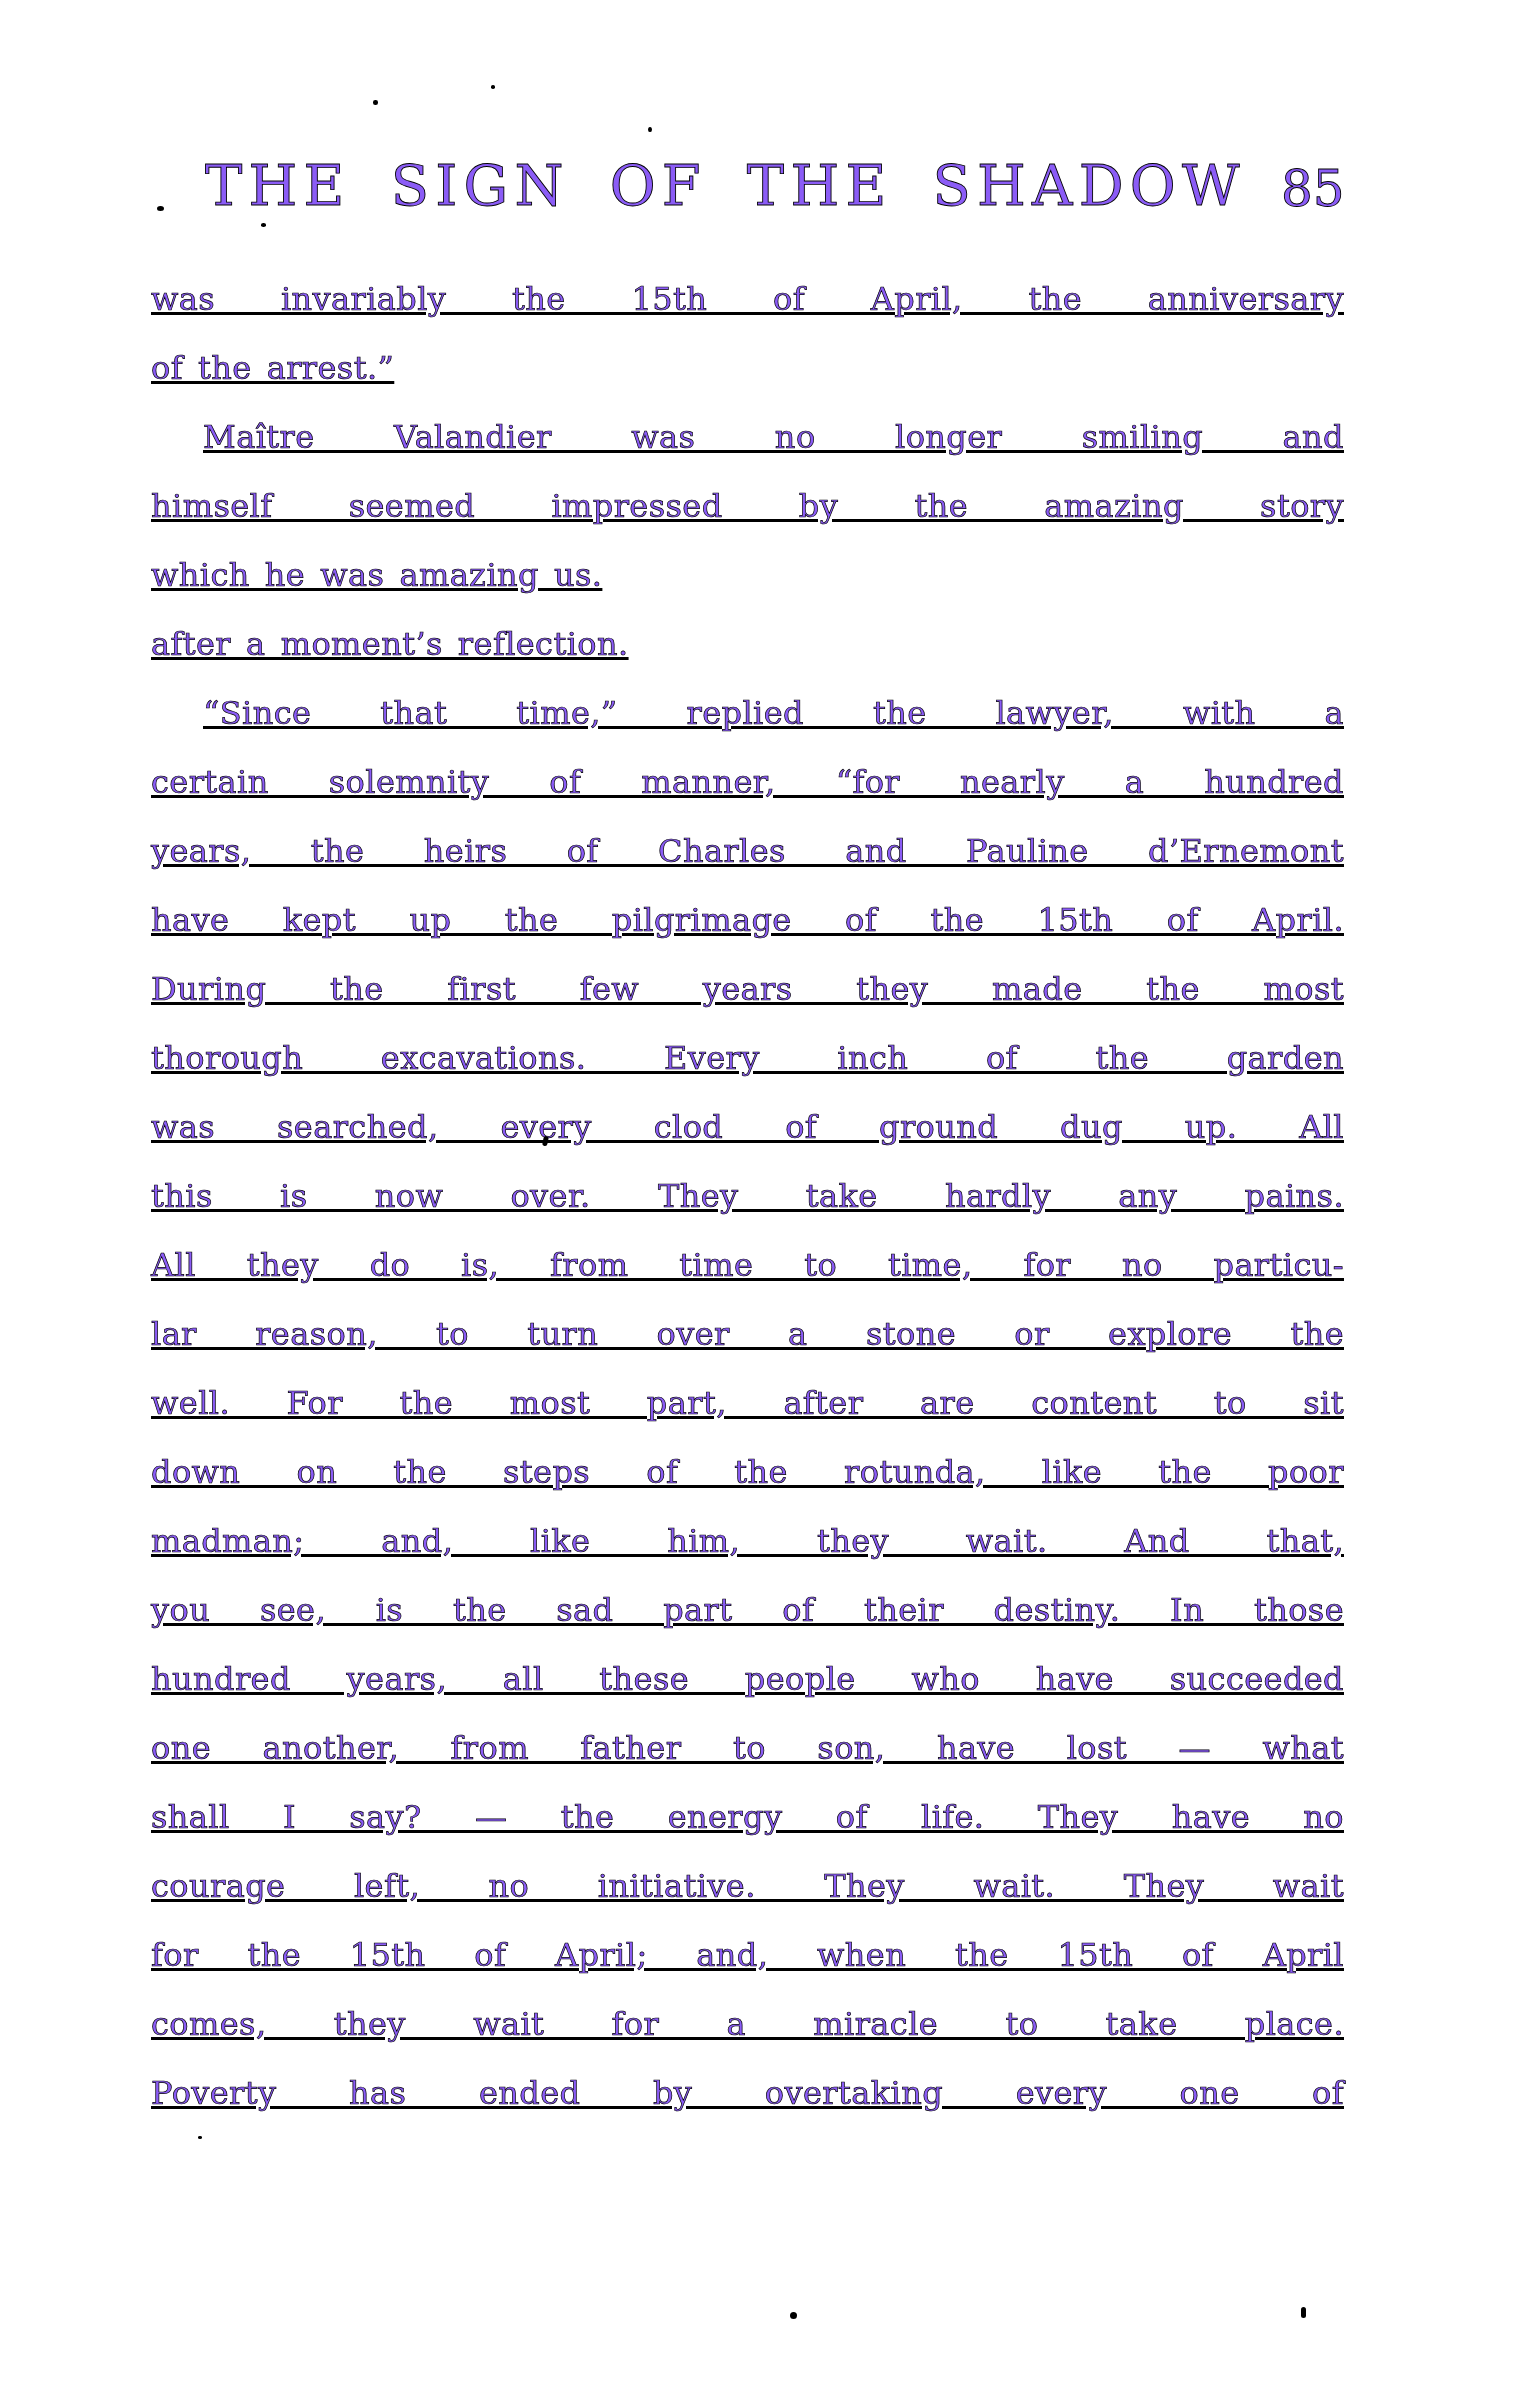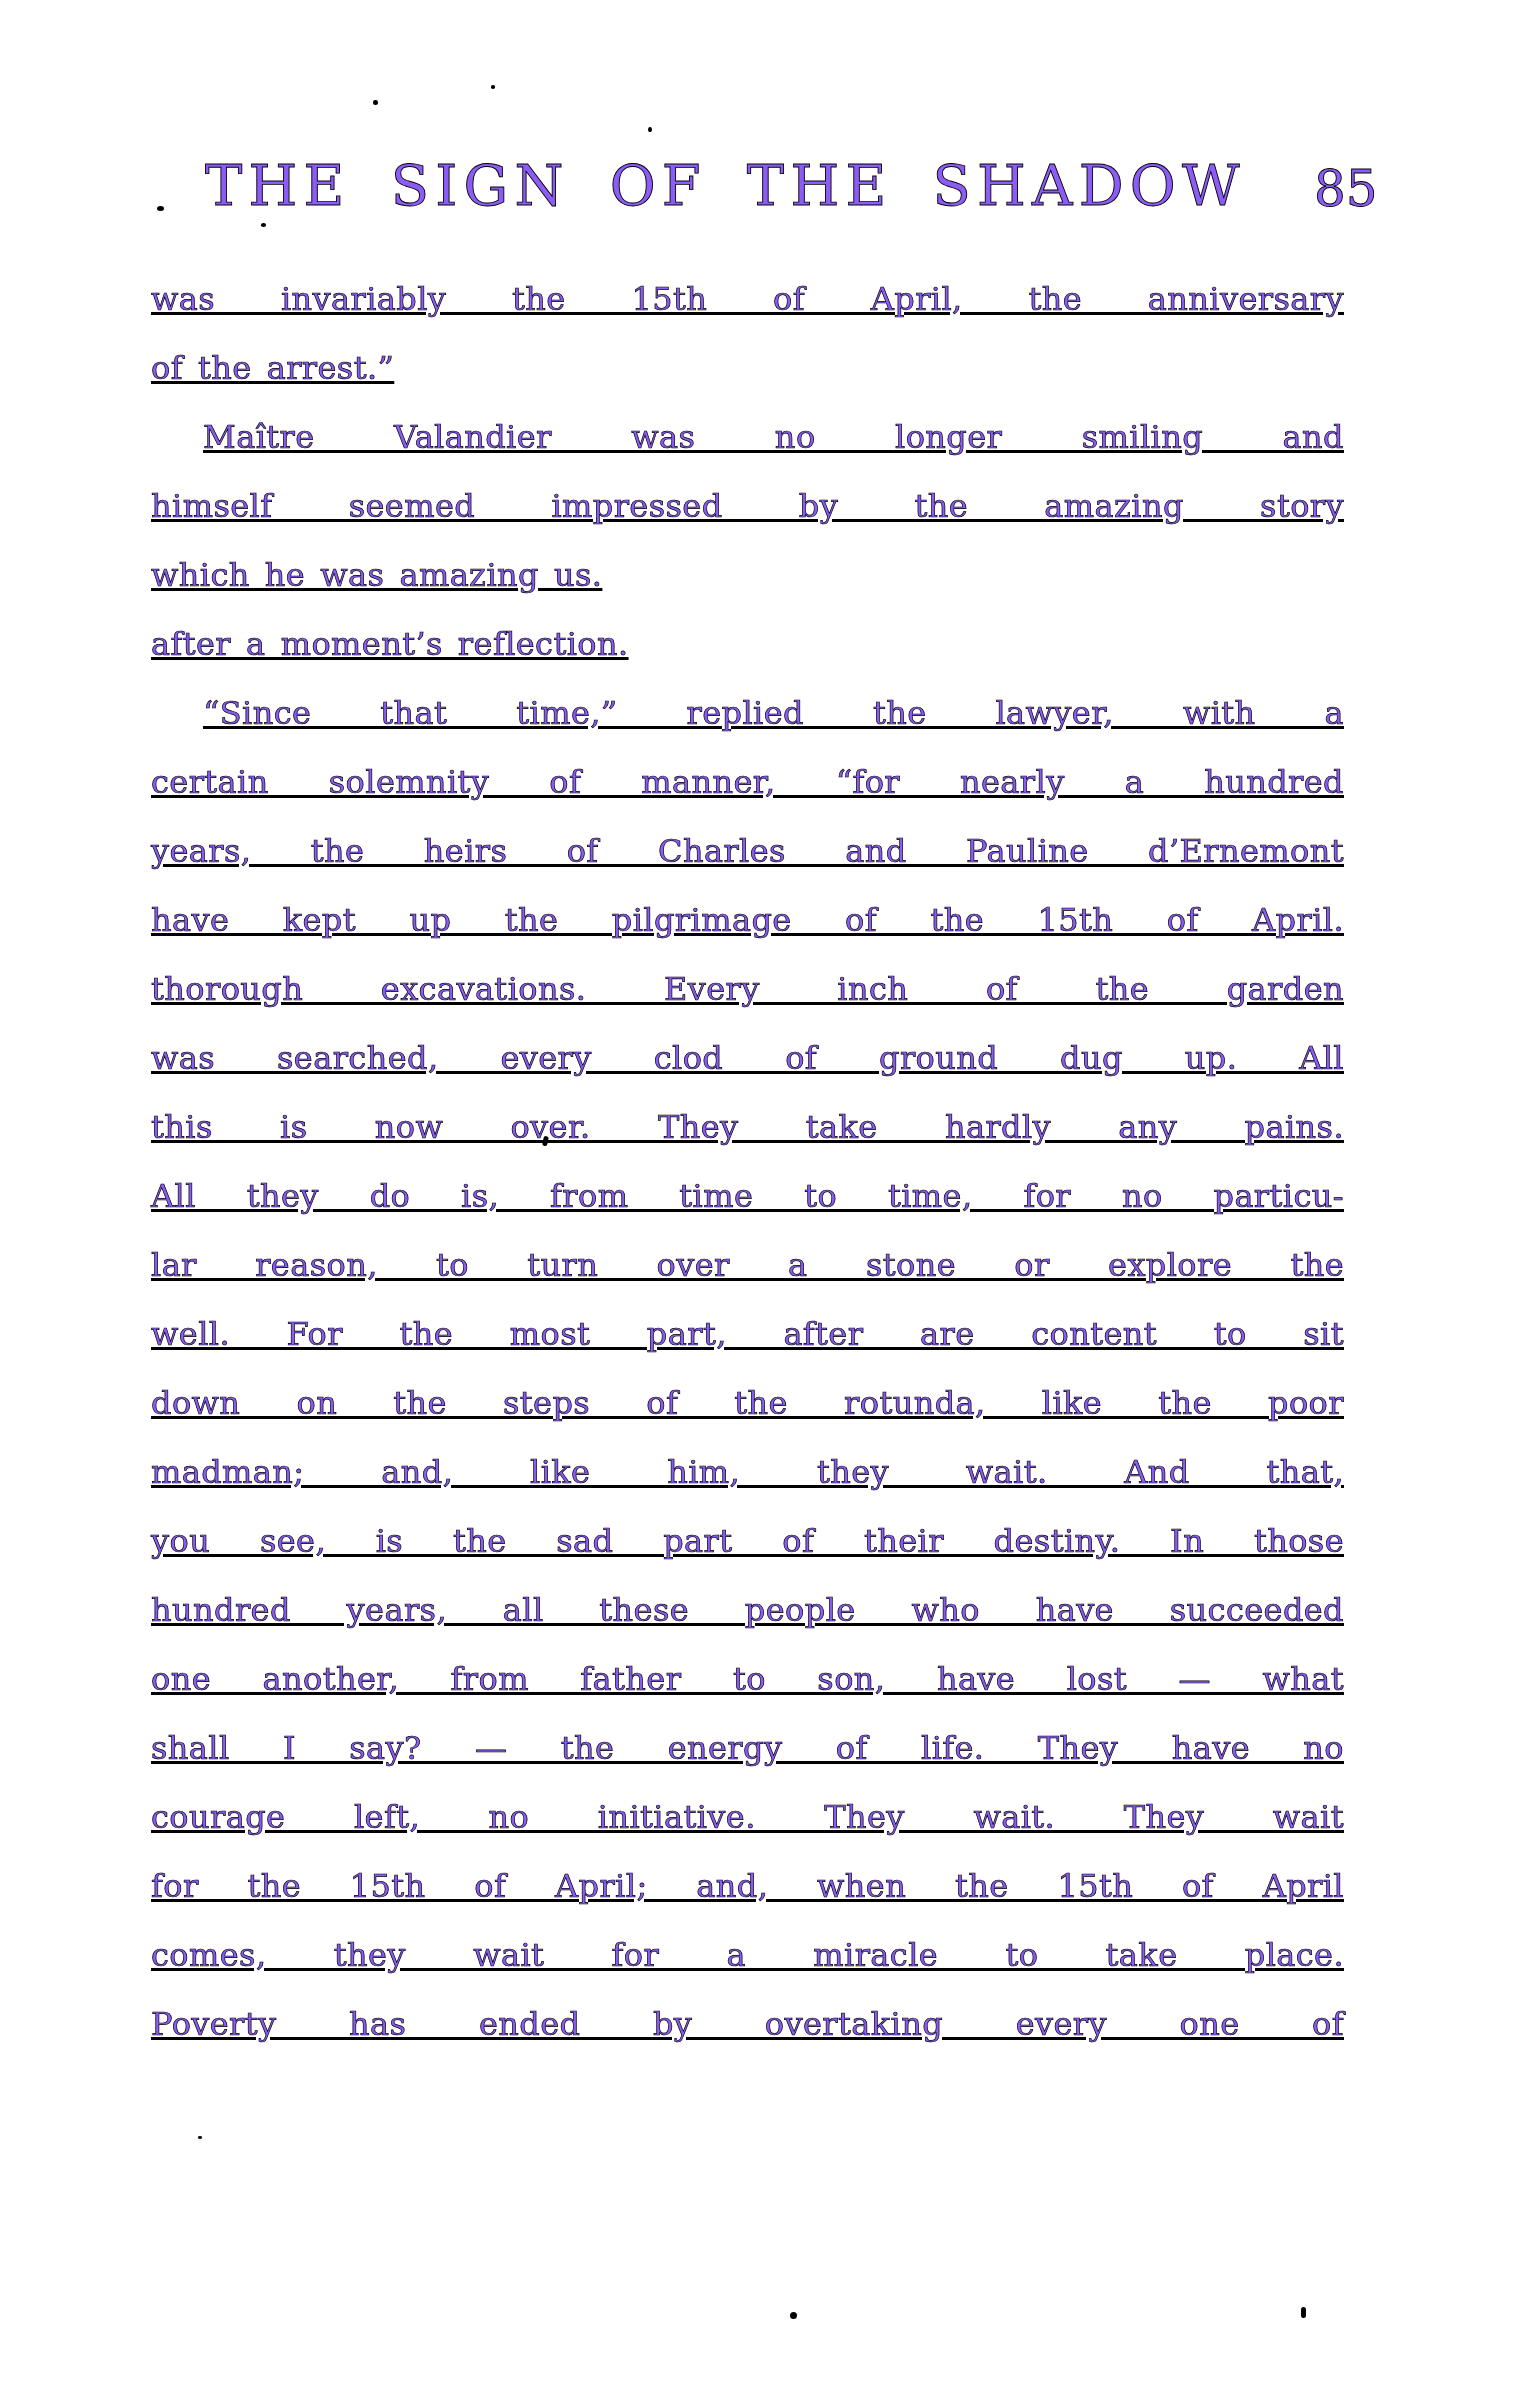--- a/index.html
+++ b/index.html
@@ -22,21 +22,21 @@
     left: 205px;
     font-size: 56px;
     letter-spacing: 6.2px;
     word-spacing: 16px;
     white-space: nowrap;
     -webkit-text-stroke: 0.9px #000;
   }
   .page-number {
     position: absolute;
     top: 160px;
-    left: 1314px;
+    left: 1281px;
     font-size: 50px;
     -webkit-text-stroke: 0.9px #000;
   }
   .text-block {
     position: absolute;
     top: 265px;
     left: 151px;
     width: 1193px;
   }
   .line {
@@ -77,20 +77,21 @@
       <div class="line just">was invariably the 15th of April, the anniversary</div>
       <div class="line">of the arrest.”</div>
       <div class="line just indent">Maître Valandier was no longer smiling and</div>
       <div class="line just">himself seemed impressed by the amazing story</div>
       <div class="line">which he was amazing us.</div>
       <div class="line">after a moment’s reflection.</div>
       <div class="line just indent">“Since that time,” replied the lawyer, with a</div>
       <div class="line just">certain solemnity of manner, “for nearly a hundred</div>
       <div class="line just">years, the heirs of Charles and Pauline d’Ernemont</div>
       <div class="line just">have kept up the pilgrimage of the 15th of April.</div>
+      <div class="line just">During the first few years they made the most</div>
       <div class="line just">thorough excavations. Every inch of the garden</div>
       <div class="line just">was searched, every clod of ground dug up. All</div>
       <div class="line just">this is now over. They take hardly any pains.</div>
       <div class="line just">All they do is, from time to time, for no particu-</div>
       <div class="line just">lar reason, to turn over a stone or explore the</div>
       <div class="line just">well. For the most part, after are content to sit</div>
       <div class="line just">down on the steps of the rotunda, like the poor</div>
       <div class="line just">madman; and, like him, they wait. And that,</div>
       <div class="line just">you see, is the sad part of their destiny. In those</div>
       <div class="line just">hundred years, all these people who have succeeded</div>

